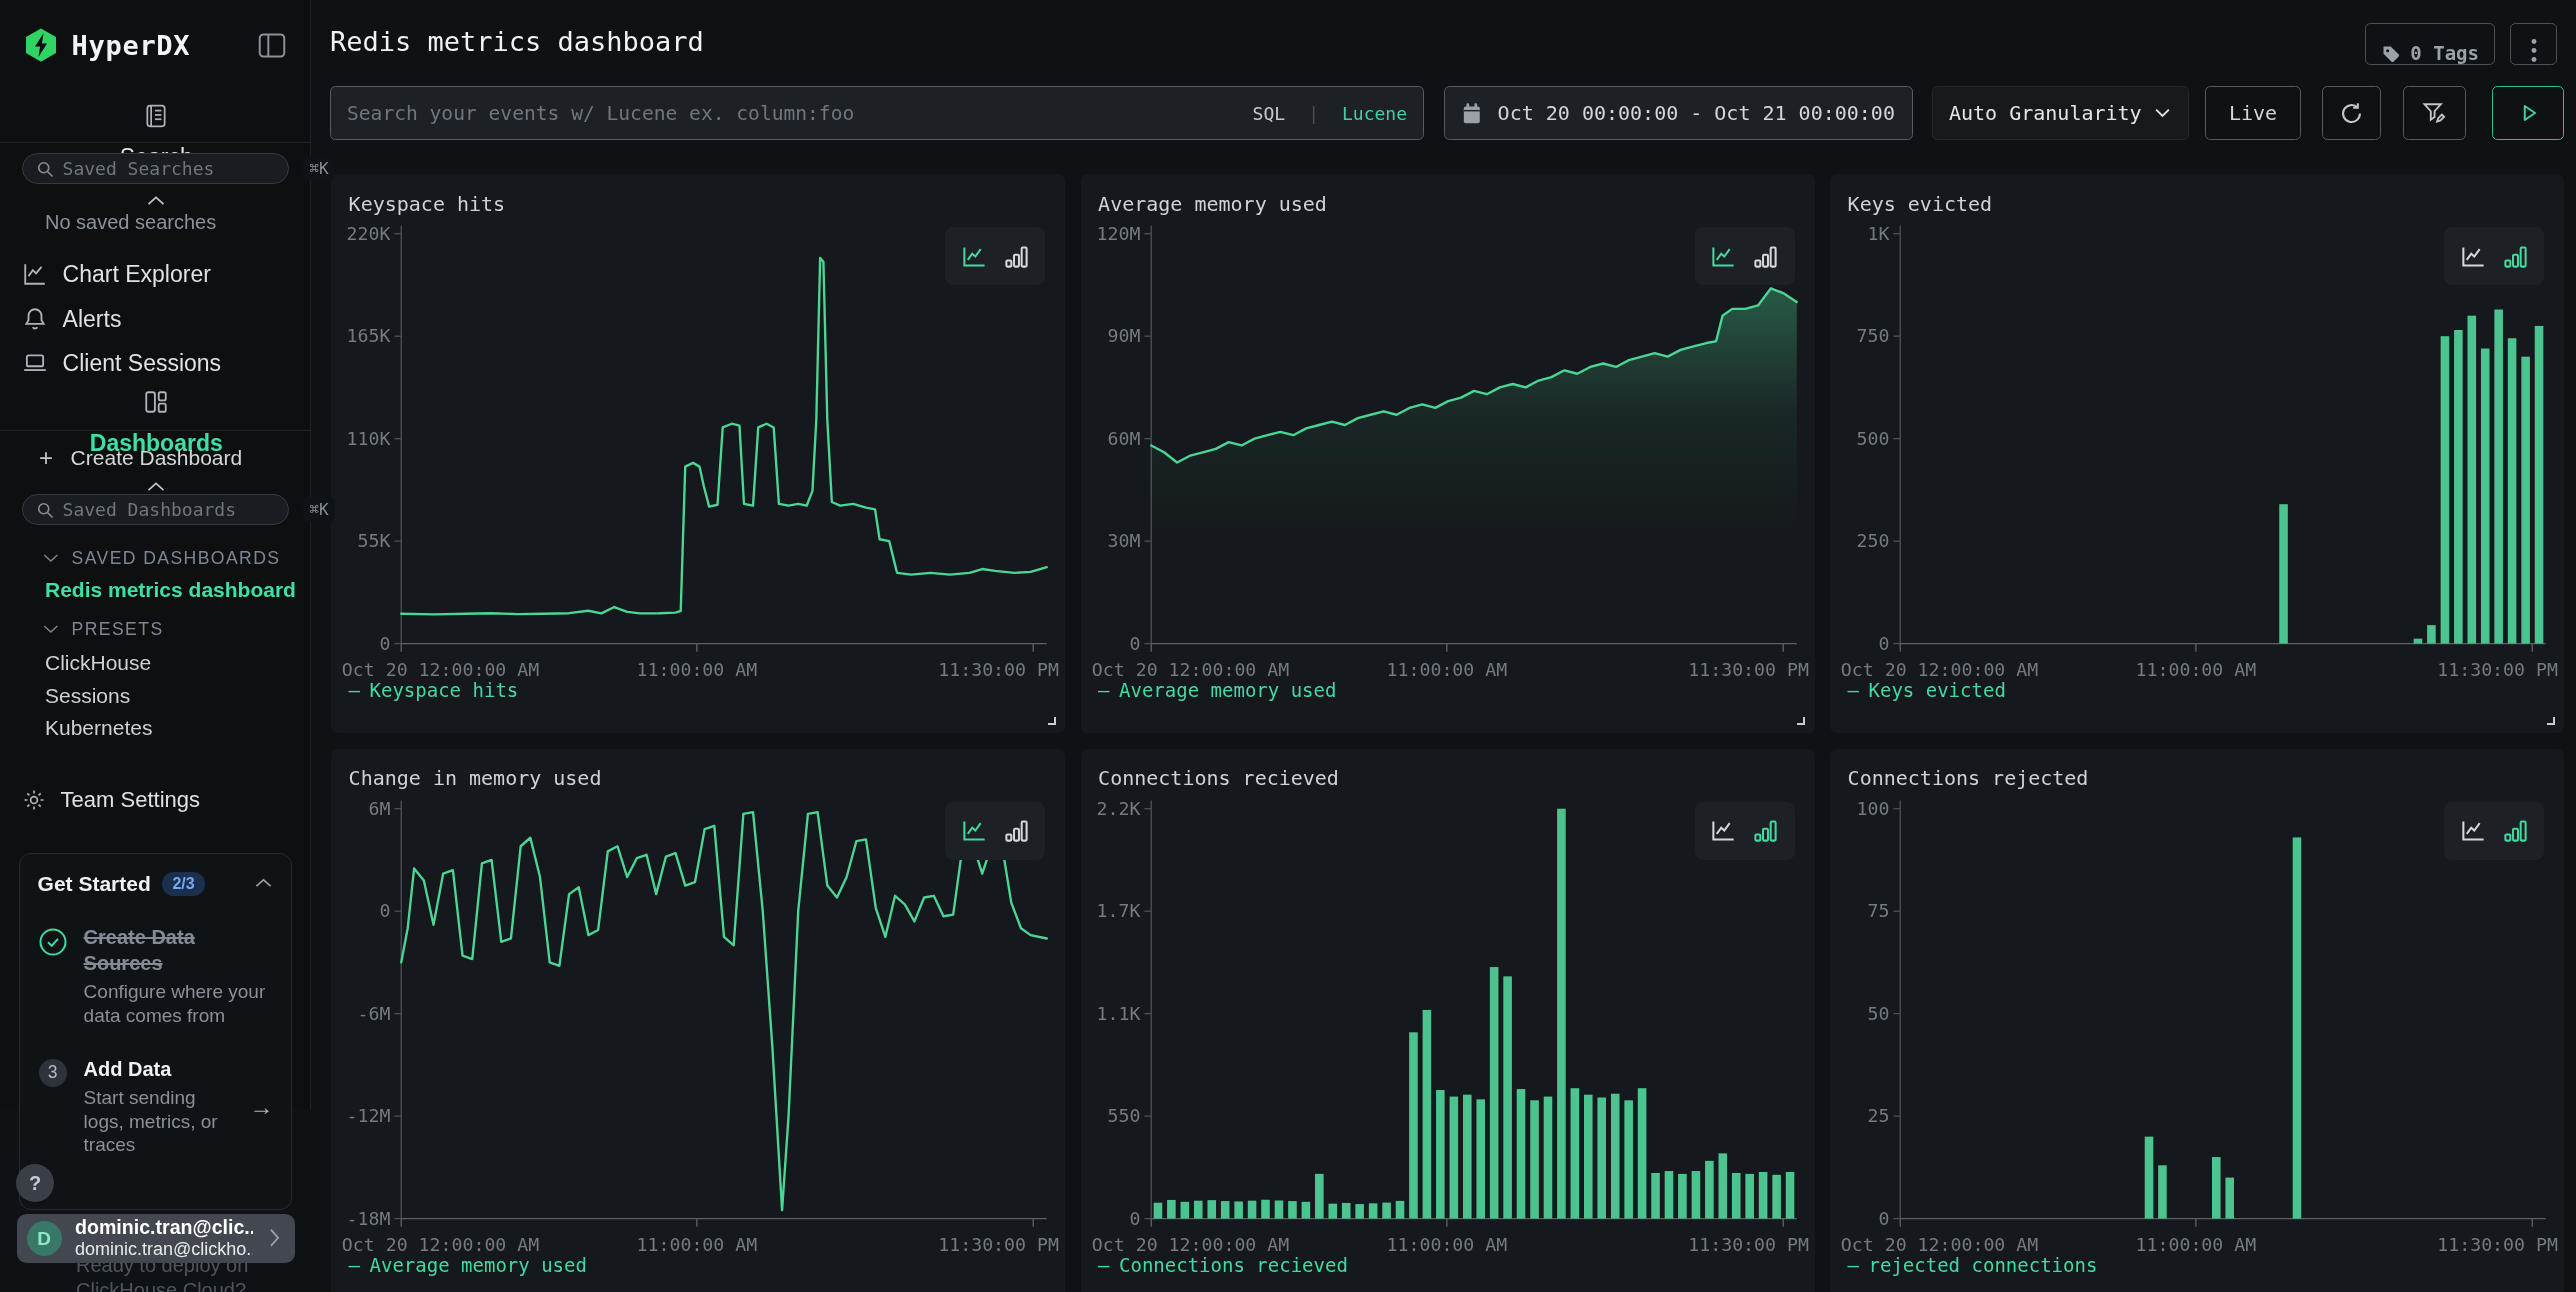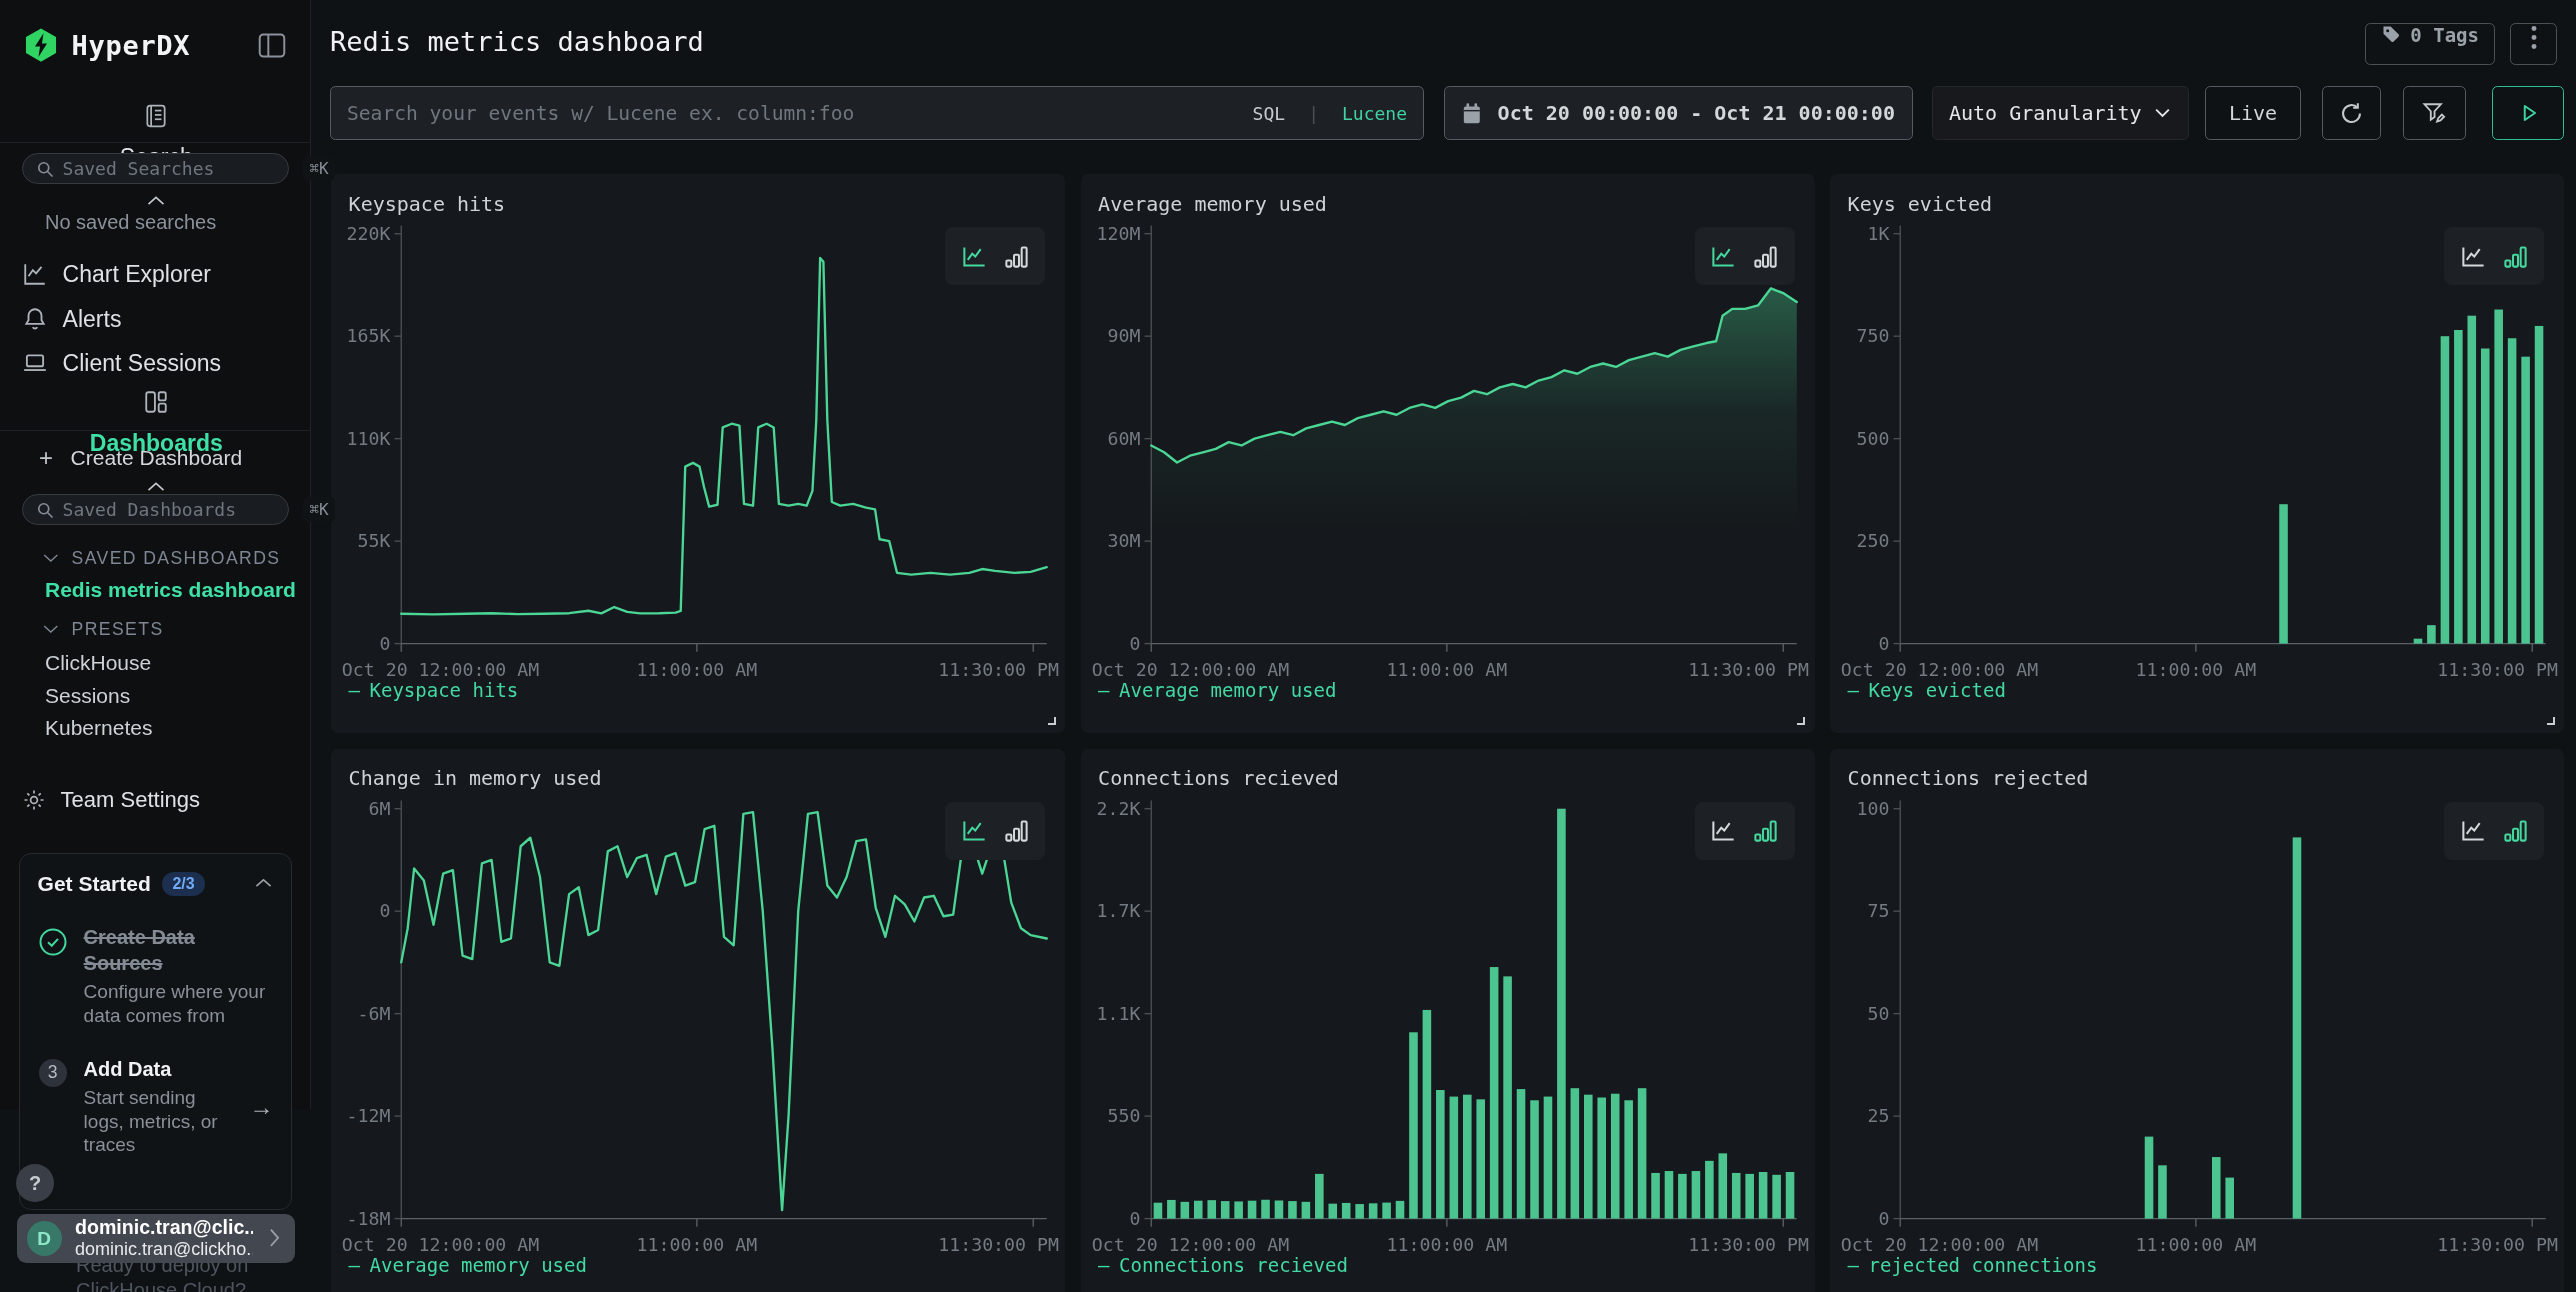--- a/index.html
+++ b/index.html
@@ -45,31 +45,31 @@
   .user-card { position:absolute; left:17px; top:1214px; width:278px; height:49px; background:#43474f; border-radius:9.5px; display:flex; align-items:center; padding:0 13.5px 0 9.5px; gap:13.5px; z-index:6; cursor:pointer; }
   .avatar { width:35px; height:35px; border-radius:50%; background:#377868; color:#8ce8c8; font-weight:bold; font-size:19px; display:flex; align-items:center; justify-content:center; }
   .user-lines { flex:1; overflow:hidden; }
   .user-name { color:#ffffff; font-weight:bold; font-size:19.6px; line-height:1.1; white-space:nowrap; }
   .user-email { color:#e8eaec; font-size:18px; line-height:1.15; white-space:nowrap; }
   .user-chev { color:#9aa0a8; }
 
   
   #page-title { position:absolute; left:330px; top:26px; font-size:27px; color:#f0f2f3; font-family:"DejaVu Sans Mono",monospace; }
   .hdr-right { position:absolute; right:19px; top:23px; display:flex; gap:15px; }
-  .hbtn { height:42px; border:1.4px solid #4b5157; border-radius:5.4px; display:inline-flex; align-items:flex-start; gap:9.5px; padding:0 15px; color:#9aa1a8; font-family:"DejaVu Sans Mono",monospace; font-size:19px; font-weight:bold; cursor:pointer; background:transparent; }
+  .hbtn { height:42px; border:1.4px solid #4b5157; border-radius:5.4px; display:inline-flex; align-items:flex-end; gap:9.5px; padding:0 15px; color:#9aa1a8; font-family:"DejaVu Sans Mono",monospace; font-size:19px; font-weight:bold; cursor:pointer; background:transparent; }
   .hbtn.sq { width:47px; justify-content:center; padding:0; }
 
   .tb { position:absolute; top:86px; height:54px; border-radius:5.4px; display:flex; align-items:center; font-family:"DejaVu Sans Mono",monospace; }
   #event-search { left:330px; width:1094px; border:1.4px solid #545b62; background:#1d2126; padding:6px 16px; gap:13.5px; }
   #event-search input { flex:1; background:transparent; border:none; outline:none; color:#c6cbd0; font-family:"DejaVu Sans Mono",monospace; font-size:19.6px; }
   #event-search input::placeholder { color:#6f767e; }
   .lang-sql { color:#c6cbd0; font-size:18px; }
   .lang-div { color:#4a4f55; font-size:18px; margin:0 9.5px; }
   .lang-lucene { color:#3fd2a0; font-size:18px; cursor:pointer; }
-  #date-range { left:1444px; width:469px; border:1.4px solid #545b62; background:#1d2126; padding:0 16px; gap:15px; color:#d3d7da; font-size:20px; cursor:pointer;font-weight:bold; }
+  #date-range { left:1444px; width:469px; border:1.4px solid #545b62; background:#1d2126; padding:0 16px; gap:15px; color:#d3d7da; font-size:20px; cursor:pointer; }
   #granularity { left:1932px; width:257px; background:#17191d; border:1.4px solid #24282c; padding:0 16px; color:#e3e6e8; font-size:20px; cursor:pointer; justify-content:space-between; }
   #live-btn { left:2205px; width:96px; border:1.4px solid #545b62; color:#d3d7da; font-size:20px; justify-content:center; cursor:pointer; }
   #refresh-btn { left:2322px; width:59px; border:1.4px solid #545b62; justify-content:center; color:#c3c8cd; cursor:pointer; }
   #filter-btn { left:2403px; width:63px; border:1.4px solid #545b62; justify-content:center; color:#c3c8cd; cursor:pointer; }
   #play-btn { left:2492px; width:72px; border:1.4px solid #2fbf8f; justify-content:center; color:#3ed2a0; cursor:pointer; }
 
   
   #grid { position:absolute; left:331px; top:174px; display:grid; grid-template-columns:repeat(3,734px); grid-auto-rows:559px; gap:15.5px; }
   .chart-card { position:relative; background:#15181c; border-radius:6.8px; }
   .cc-title { position:absolute; left:17.6px; top:17.6px; font-family:"DejaVu Sans Mono",monospace; font-size:20px; color:#ced3d7; }

